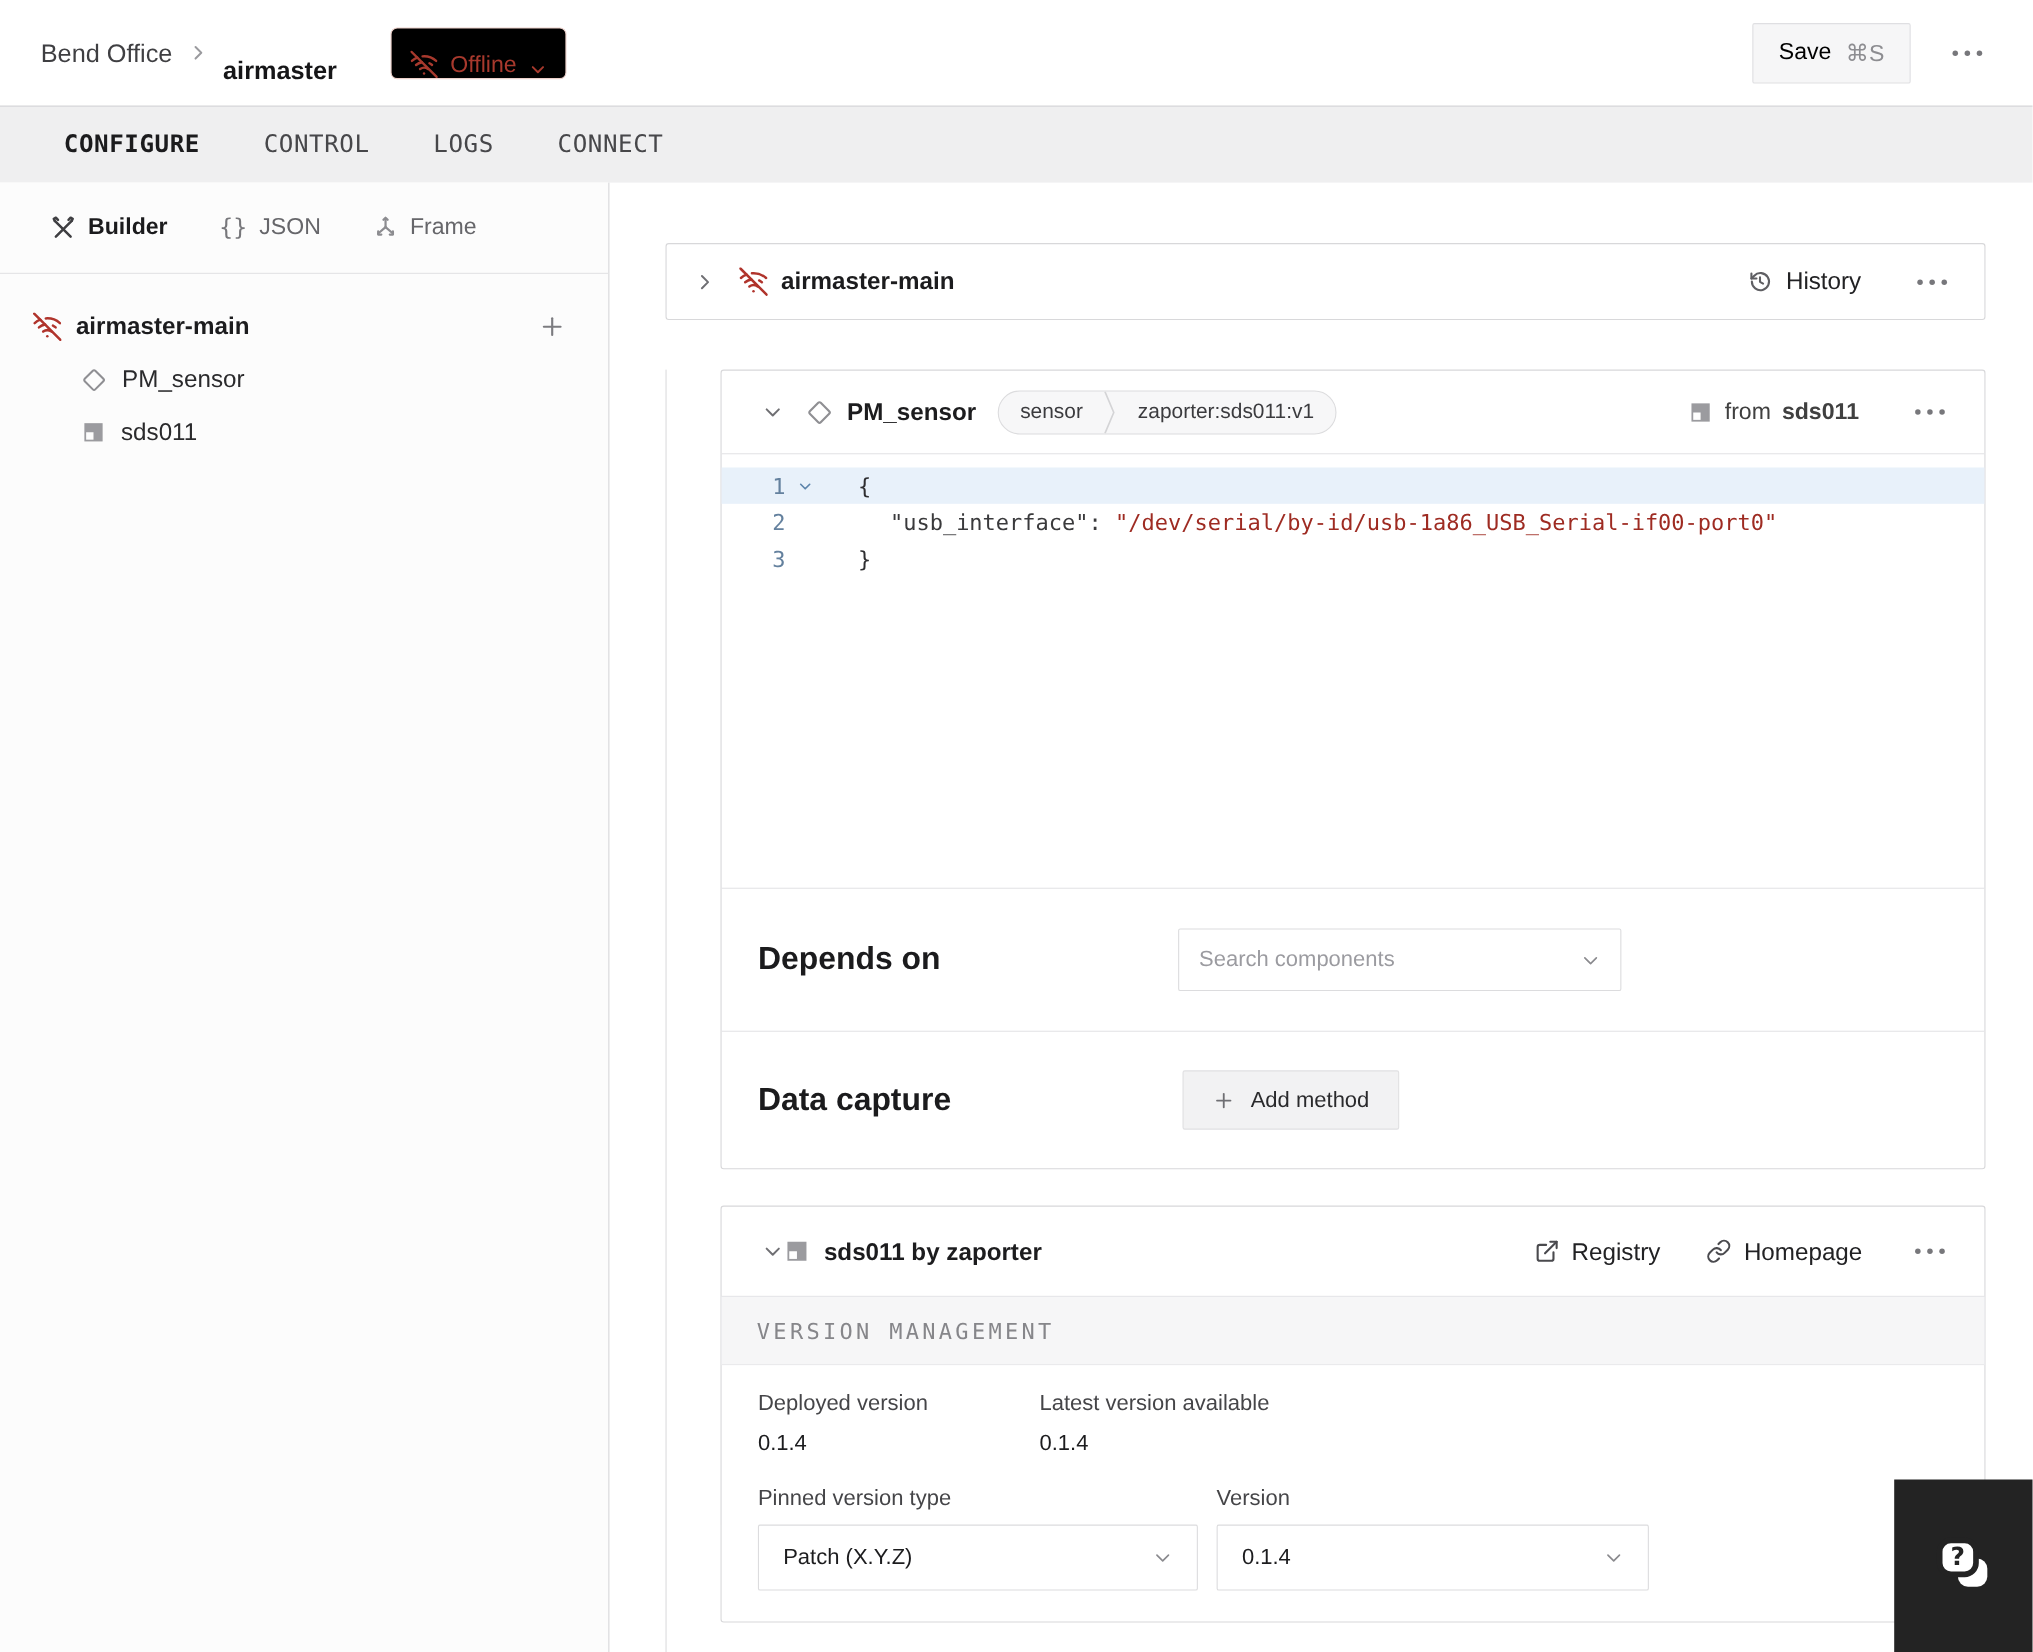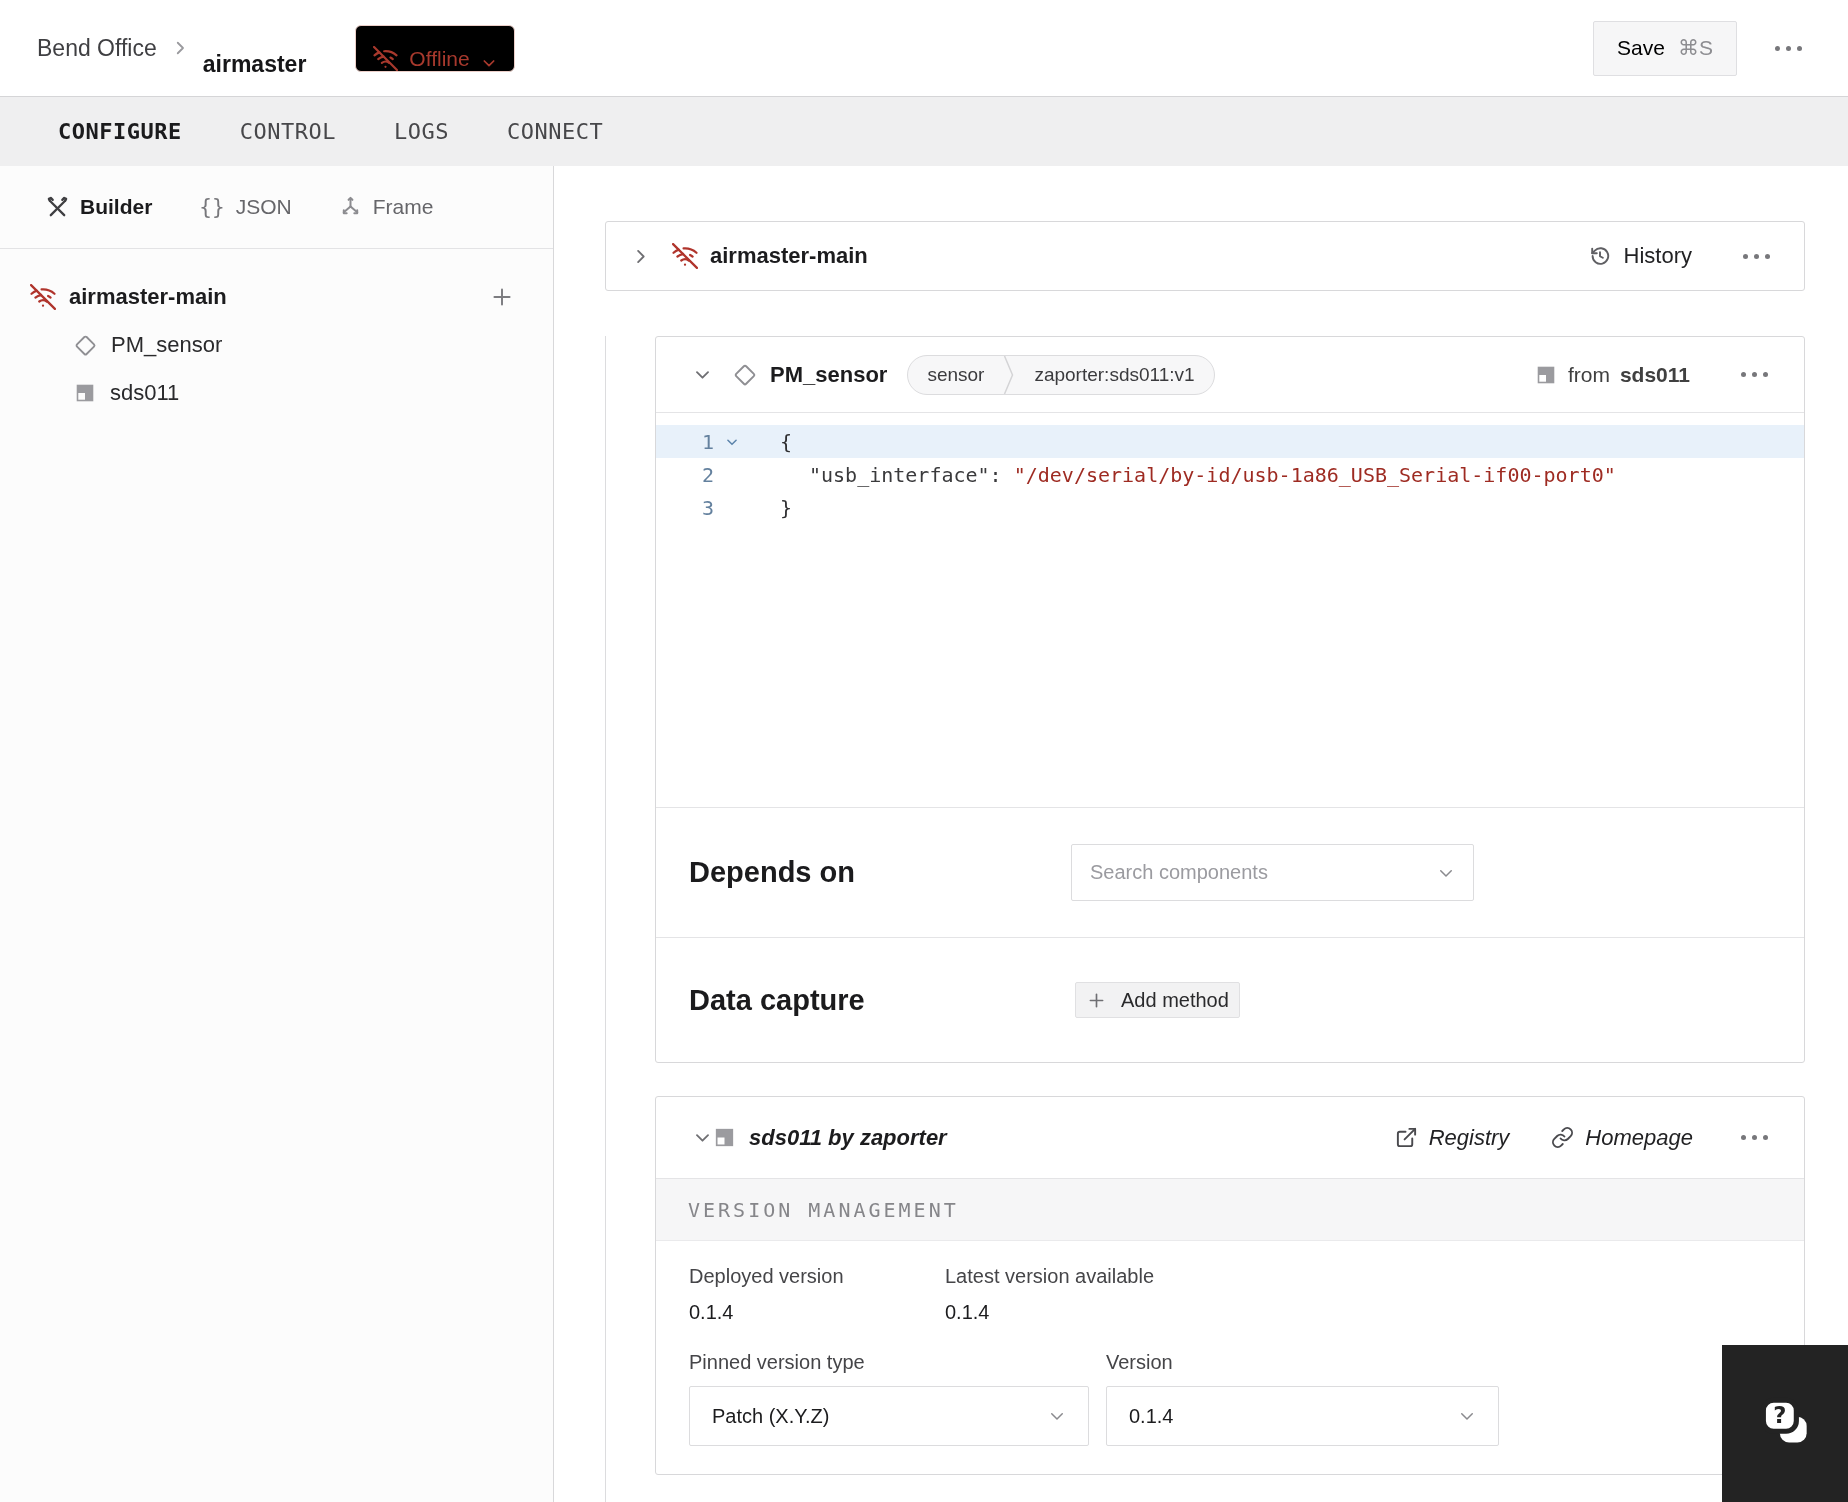--- a/index.html
+++ b/index.html
@@ -78,26 +78,26 @@
   .sec { display:flex; align-items:center; border-top:1px solid #e4e4e6; padding:0 33px; }
   .sec.dep { height:130px; }
   .sec.cap { height:125px; }
   .sec .slabel { font-size:29px; font-weight:700; color:#1b1b1d; }
   .sec.dep .slabel { width:382px; flex:none; }
   .sec.cap .slabel { width:386px; flex:none; }
   .sel { height:57px; width:403px; border:1px solid #dcdcde; border-radius:2px; background:#fff; display:flex; align-items:center;
          padding:0 18px; cursor:pointer; }
   .sel input { border:none; outline:none; background:transparent; flex:1; font-size:20px; font-family:inherit; color:#1c1c1e; }
   .sel input::placeholder { color:#9b9ba0; }
-  .btn-add { height:36px; display:flex; align-items:center; gap:14px; padding:0 10px; background:#f2f2f3;
+  .btn-add { height:54px; display:flex; align-items:center; gap:14px; padding:0 26px; background:#f2f2f3;
              border:1px solid #e0e0e2; border-radius:2px; font-size:20px; color:#2a2a2c; cursor:pointer; }
 
   
   .mcard { margin-top:33px; }
-  .mhead { height:82px; display:flex; align-items:center; padding:0 30px 0 37px; border-bottom:1px solid #e4e4e6;font-style:italic; }
+  .mhead { height:82px; display:flex; align-items:center; padding:0 30px 0 37px; border-bottom:1px solid #e4e4e6; }
   .mhead .title { font-size:22px; font-weight:700; margin-left:12px; }
   .linkitem { display:flex; align-items:center; gap:11px; font-size:22px; color:#222224; cursor:pointer; }
   .linkitem + .linkitem { margin-left:42px; }
   .mhead .dots { margin-left:42px; }
   .band { height:62px; background:#f6f6f7; display:flex; align-items:center; padding-left:32px; border-bottom:1px solid #eaeaec;
           font-family:"DejaVu Sans Mono","Liberation Mono",monospace; font-size:20px; letter-spacing:3px; color:#86868a; }
   .vcontent { padding:24px 33px 28px; }
   .vrow1 { display:flex; }
   .vcol1 { width:256px; flex:none; }
   .flabel { font-size:20px; color:#454548; }

